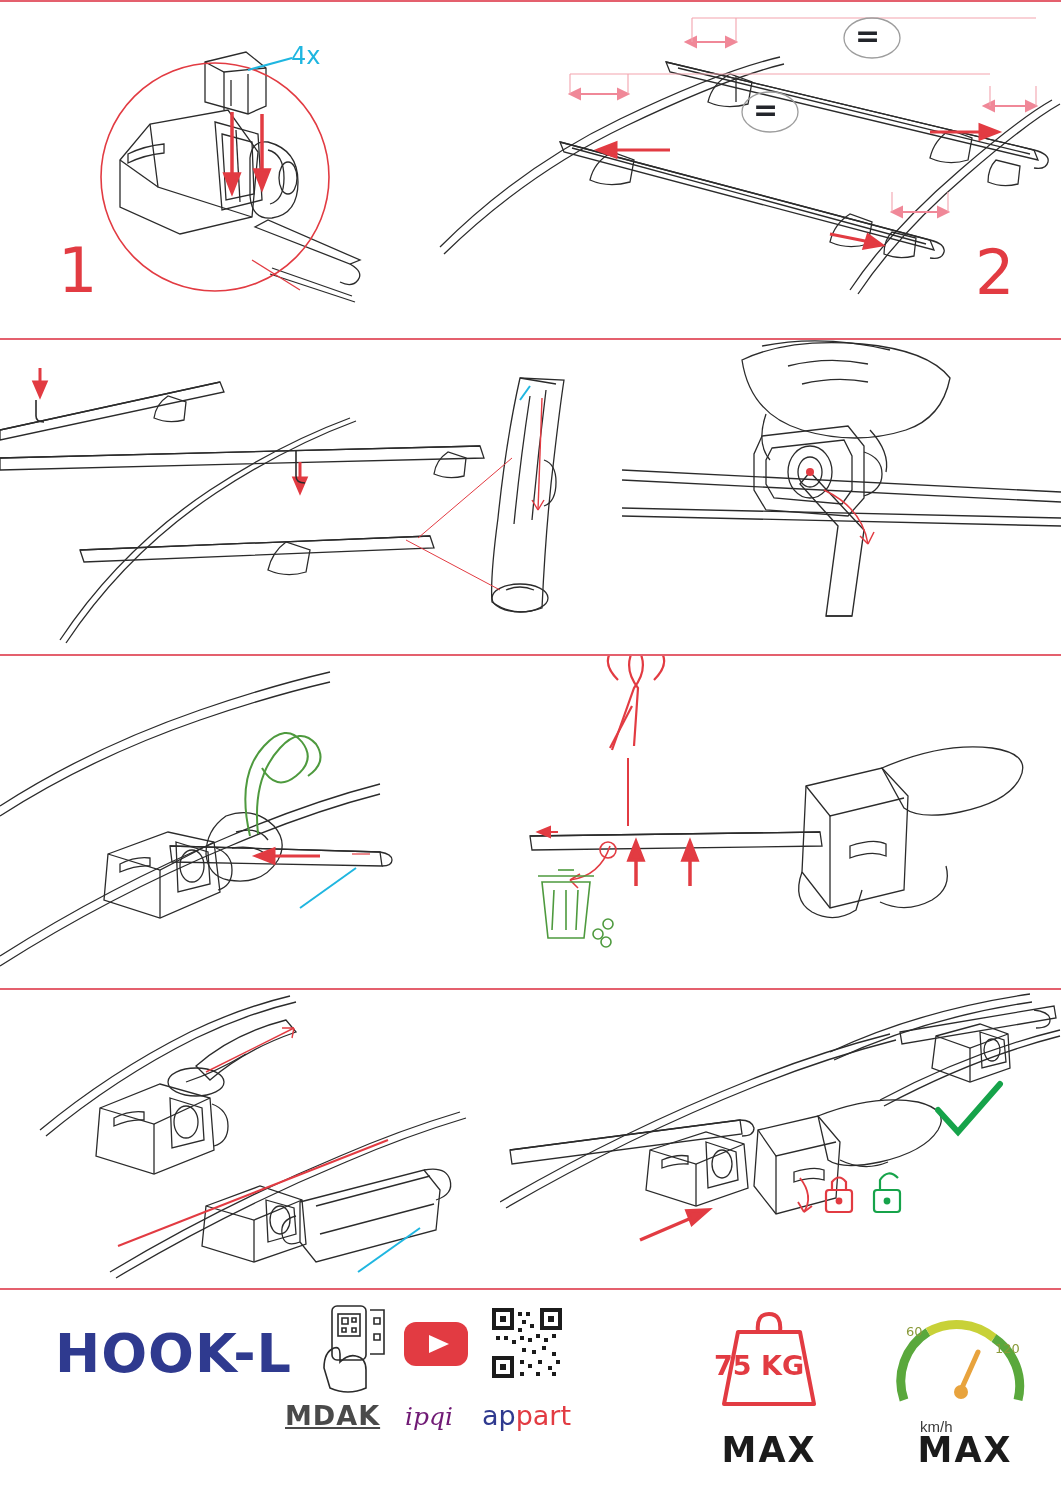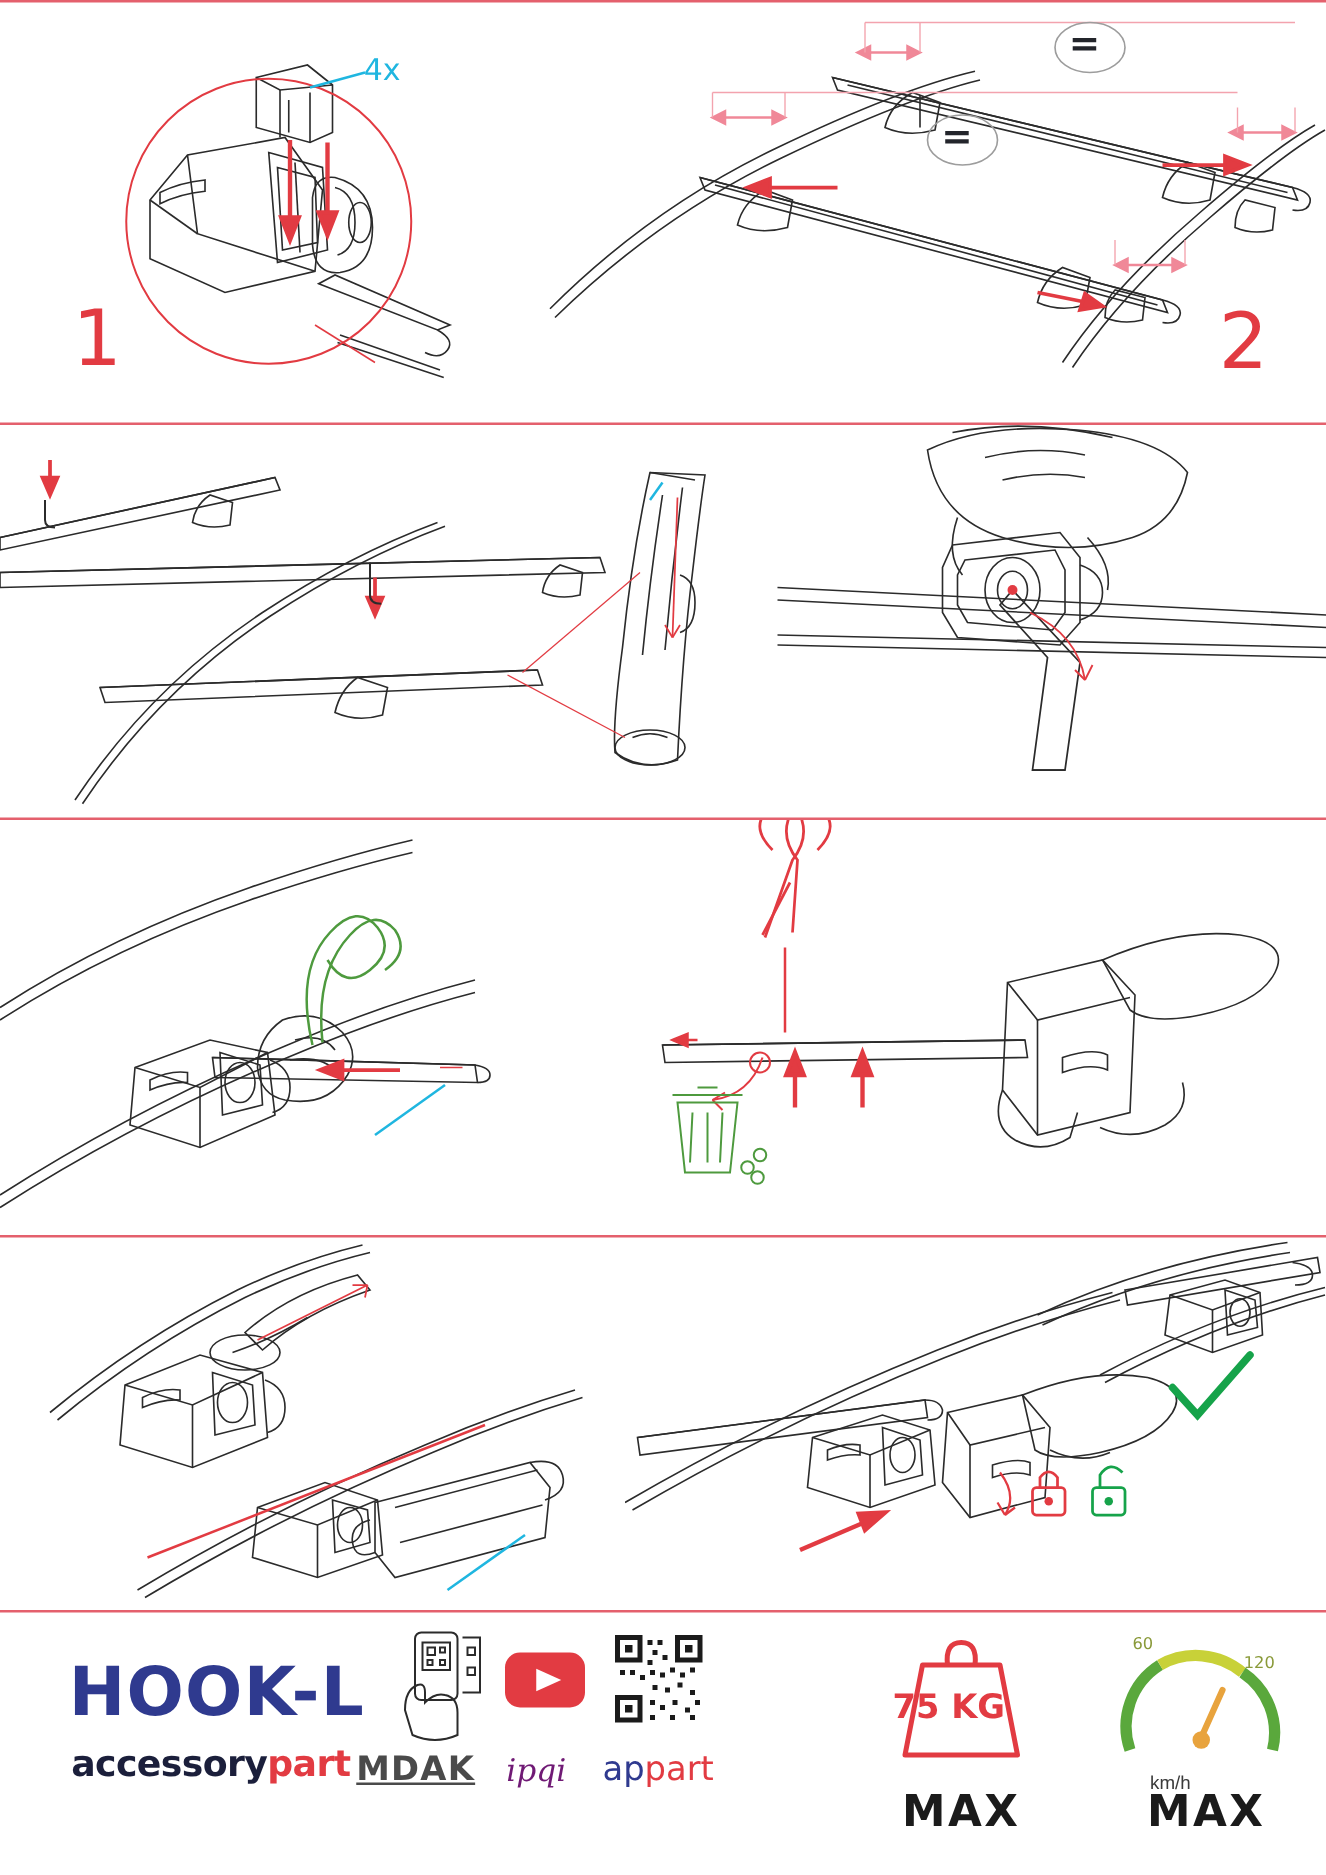--- a/index.html
+++ b/index.html
@@ -513,23 +513,20 @@
         <rect x="374" y="200" width="26" height="22" rx="3"></rect>
         <path d="M380 200 v-10 q8 -12 18 -2"></path>
         <circle cx="387" cy="211" r="3.4" fill="#16a34a" stroke="none"></circle>
       </g>
     </svg>
 
   </div>
 
   <div class="footer">
     <div class="brand">HOOK-L</div>
-    <div class="brand-sub">
-      <span class="p1">accessory</span><span class="p2">part</span>
-    </div>
 
     <svg width="80" height="90" style="left:318px;top:14px">
       <g fill="none" stroke="#2b2b2b" stroke-width="1.6">
         <rect x="14" y="2" width="34" height="54" rx="5"></rect>
         <rect x="20" y="10" width="22" height="22"></rect>
         <path d="M24 14 h6 v6 h-6 Z M34 14 h4 v4 h-4 Z M24 24 h4 v4 h-4 Z M34 24 h4 v4 h-4 Z"></path>
         <path d="M6 64 q0 -16 10 -20 q6 -2 6 6 l0 8 q8 -8 16 -6 q10 2 10 14 l0 18 q-18 8 -36 0 Z"></path>
         <path d="M52 6 h14 v44 h-14"></path>
         <path d="M56 14 h6 v6 h-6 Z M56 30 h6 v6 h-6 Z"></path>
       </g>
@@ -595,19 +592,19 @@
 
     <svg width="150" height="110" style="left:890px;top:14px">
       <path d="M14 96 A58 58 0 0 1 38 28" fill="none" stroke="#5aa83c" stroke-width="9"></path>
       <path d="M38 28 A58 58 0 0 1 104 34" fill="none" stroke="#c8d138" stroke-width="9"></path>
       <path d="M104 34 A58 58 0 0 1 128 96" fill="none" stroke="#5aa83c" stroke-width="9"></path>
       <g stroke="#e8a33d" stroke-width="5" fill="none" stroke-linecap="round">
         <path d="M71 86 L88 48"></path>
       </g>
       <circle cx="71" cy="88" r="7" fill="#e8a33d"></circle>
     </svg>
-    <div class="gauge-t" style="left:906px;top:18px">60</div>
-    <div class="gauge-t" style="left:995px;top:33px">120</div>
+    <div class="gauge-t" style="left:906px;top:34px">60</div>
+    <div class="gauge-t" style="left:995px;top:51px">120</div>
     <div class="kmh">km/h</div>
     <div class="max-label" style="left:890px;top:140px;width:150px;text-align:center">MAX</div>
   </div>
 
 </div>
 
 </body></html>

